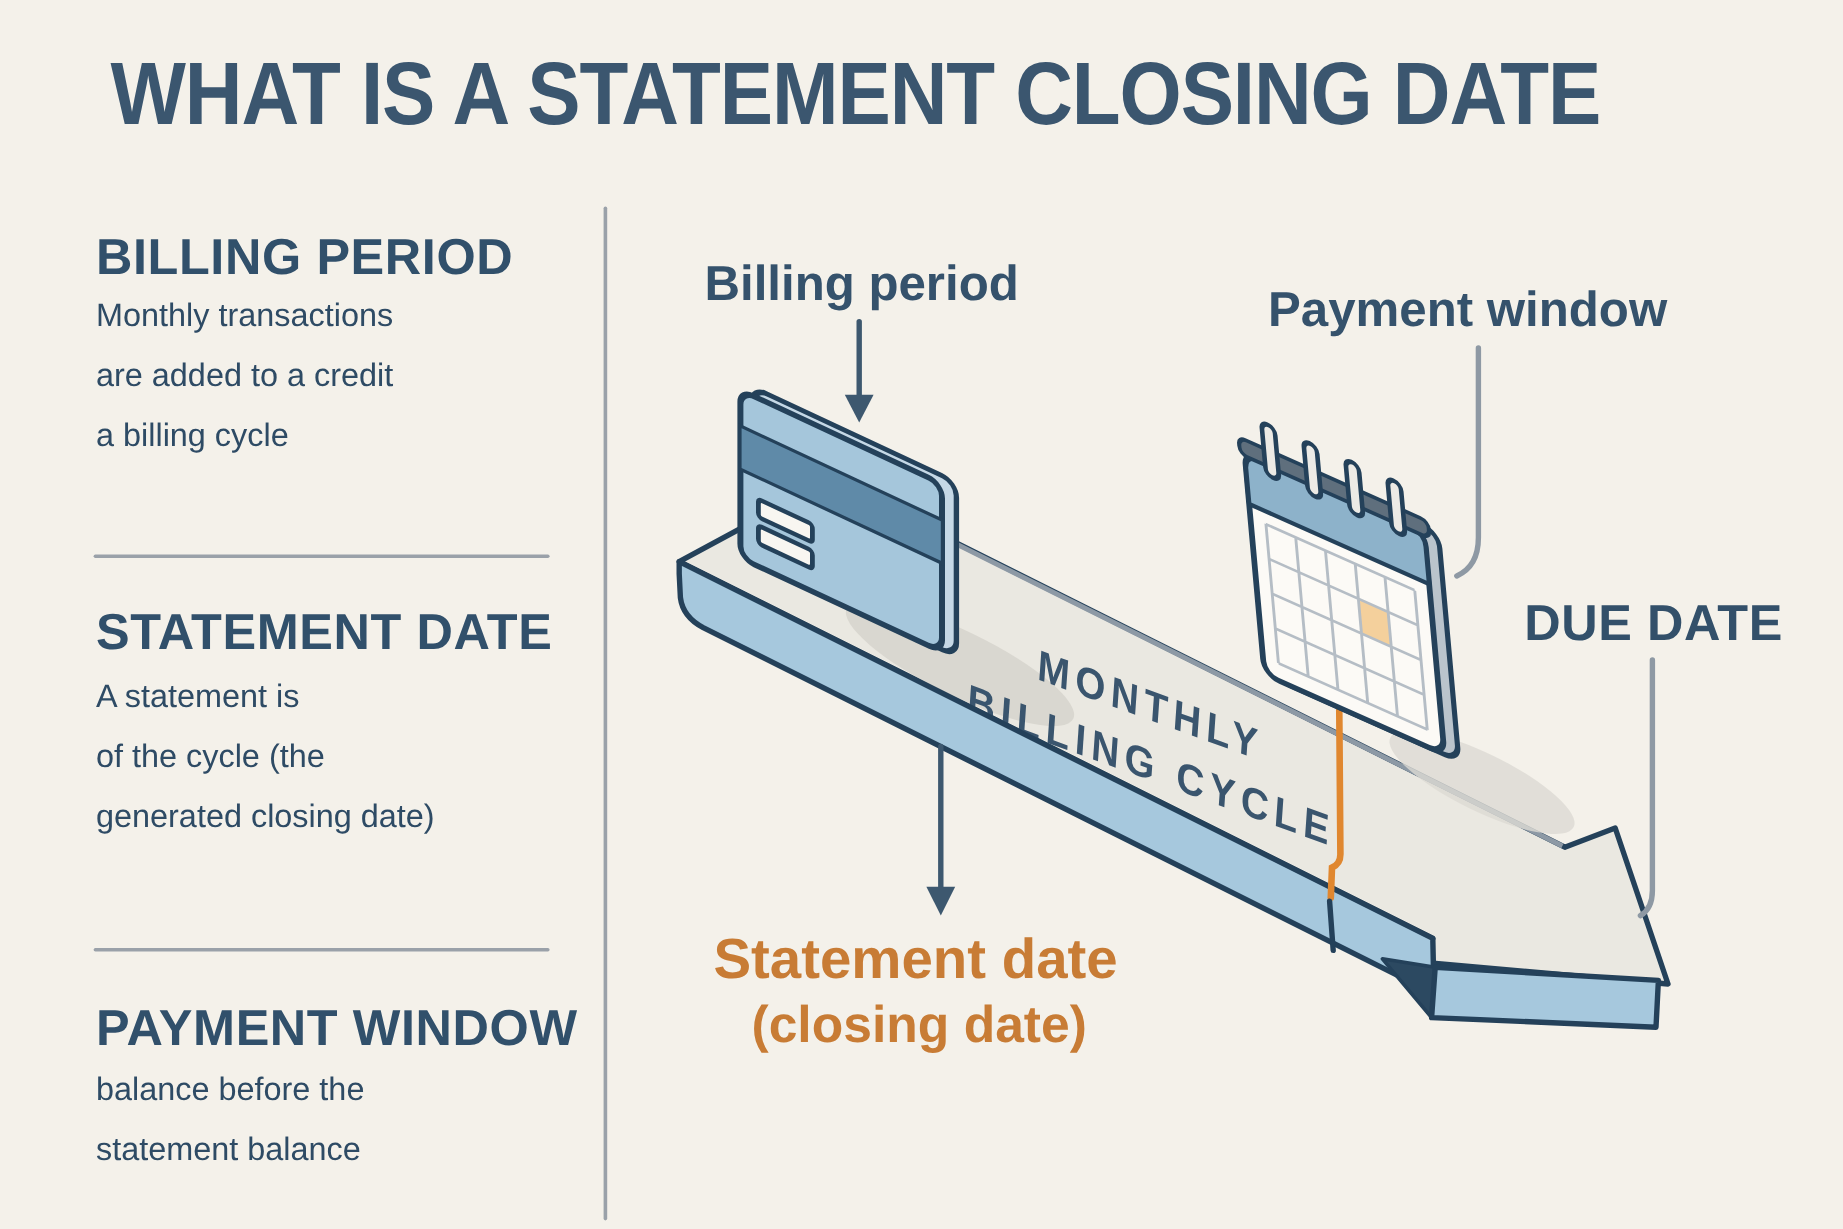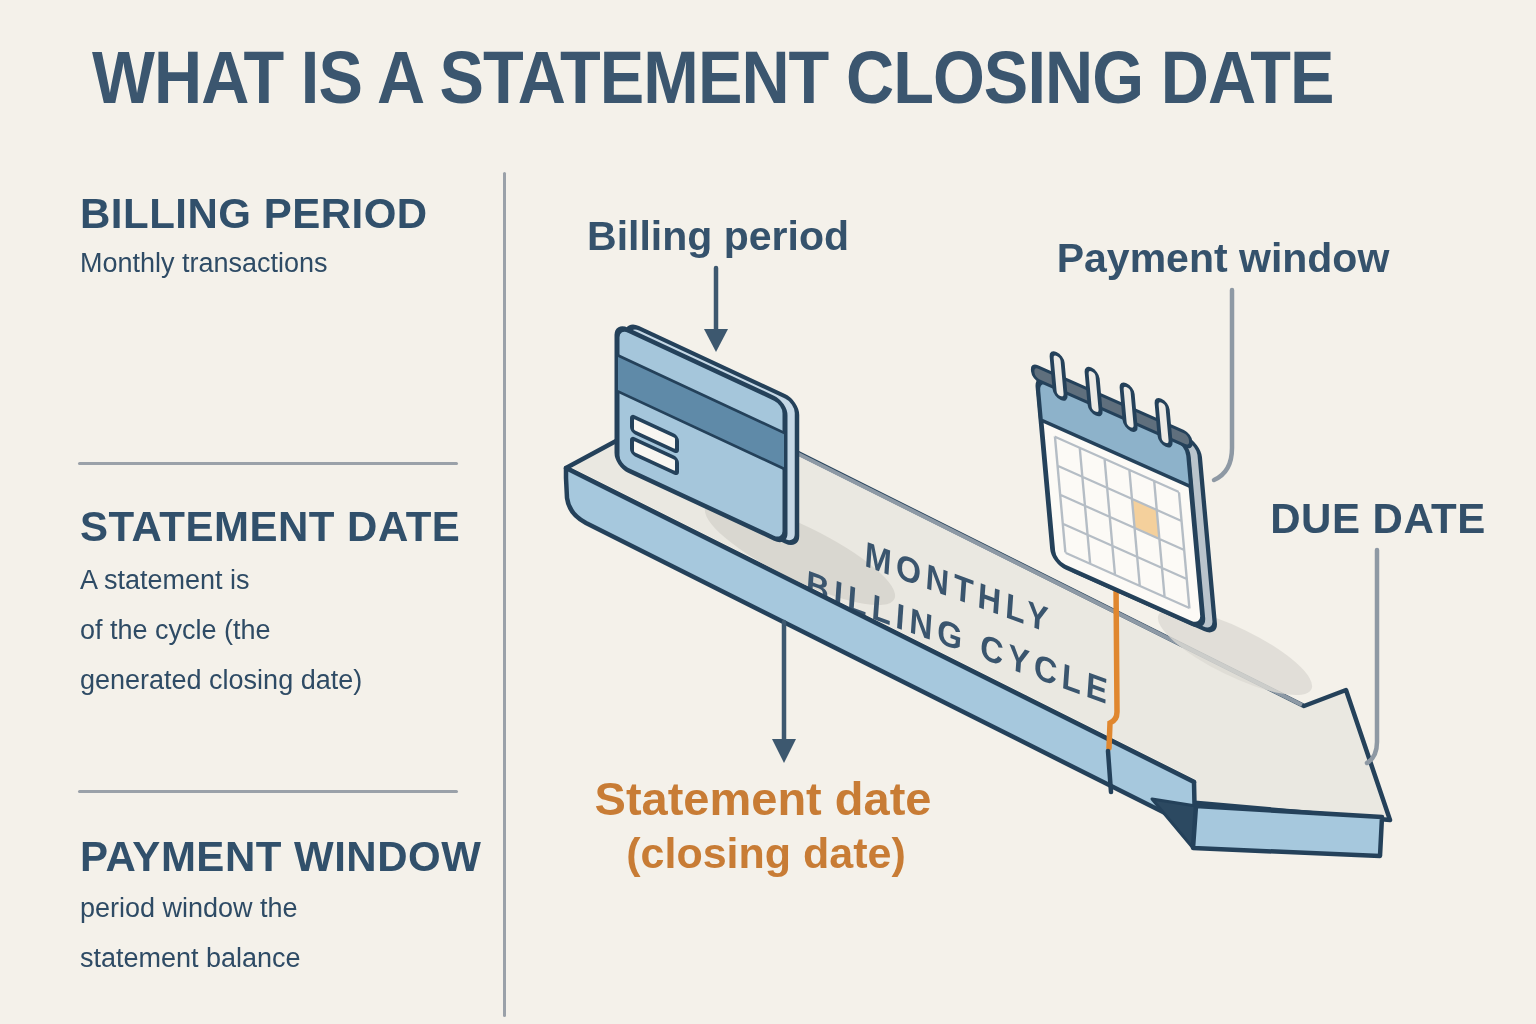--- a/index.html
+++ b/index.html
@@ -52,32 +52,34 @@
 
 <div class="stage">
 
   <h1 class="page-title">WHAT IS A STATEMENT CLOSING DATE</h1>
 
   <div class="left-col">
 
     <div class="sec-heading" style="top:190px">BILLING PERIOD</div>
     <div class="sec-body" style="top:238px">
       <div class="sec-line">Monthly transactions</div>
+      <div class="sec-line">are added to a credit</div>
+      <div class="sec-line">a billing cycle</div>
     </div>
 
     <div class="sec-heading" style="top:503px">STATEMENT DATE</div>
     <div class="sec-body" style="top:555px">
       <div class="sec-line">A statement is</div>
       <div class="sec-line">of the cycle (the</div>
       <div class="sec-line">generated closing date)</div>
     </div>
 
     <div class="sec-heading" style="top:833px">PAYMENT WINDOW</div>
     <div class="sec-body" style="top:883px">
-      <div class="sec-line">period window the</div>
+      <div class="sec-line">balance before the</div>
       <div class="sec-line">statement balance</div>
     </div>
   </div>
 
   <div class="h-divider" style="top:462px"></div>
   <div class="h-divider" style="top:790px"></div>
   <div class="v-divider"></div>
 
   <svg class="diagram" width="1536" height="1024" viewBox="0 0 1536 1024">
 

